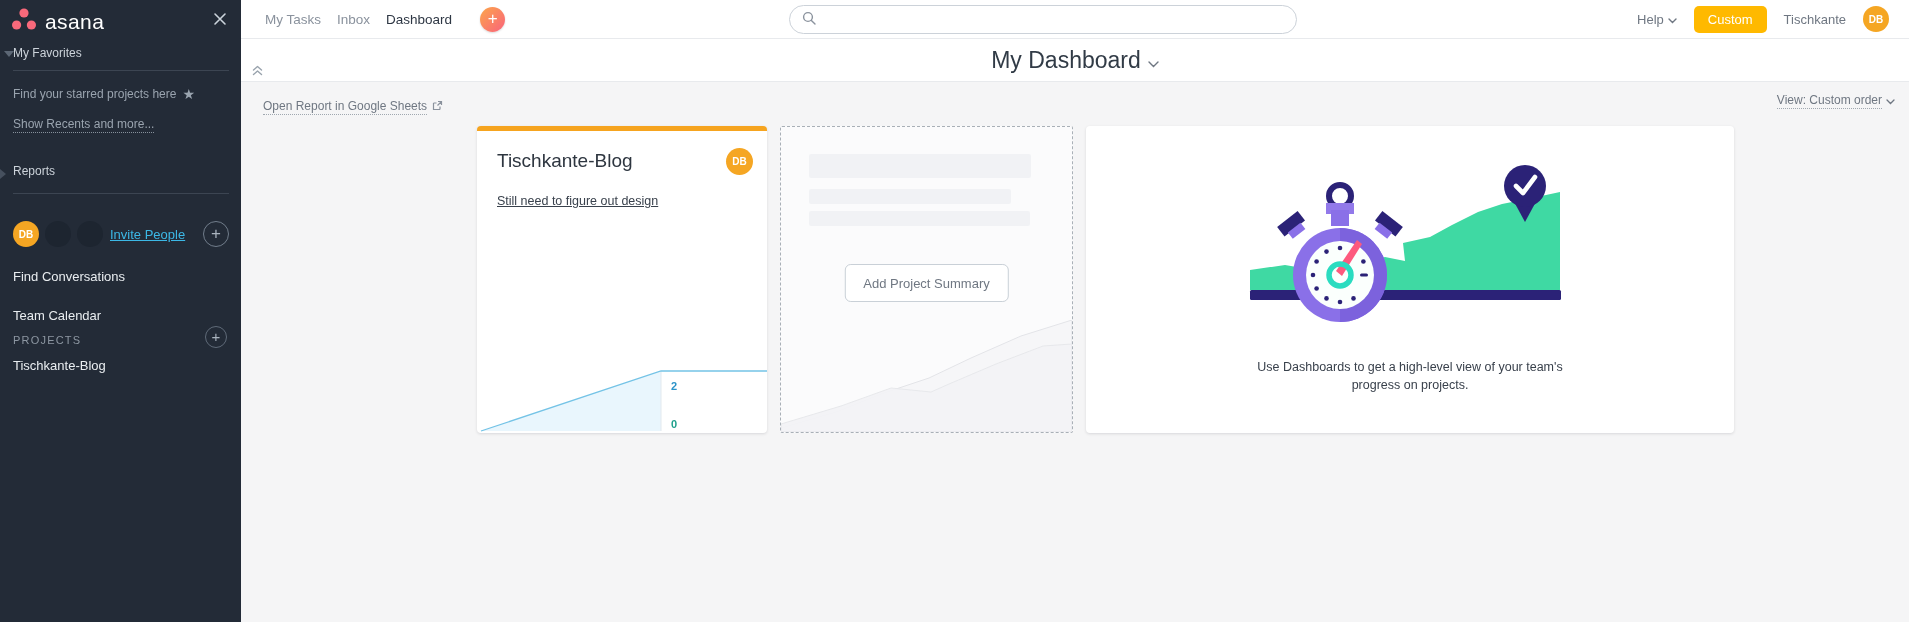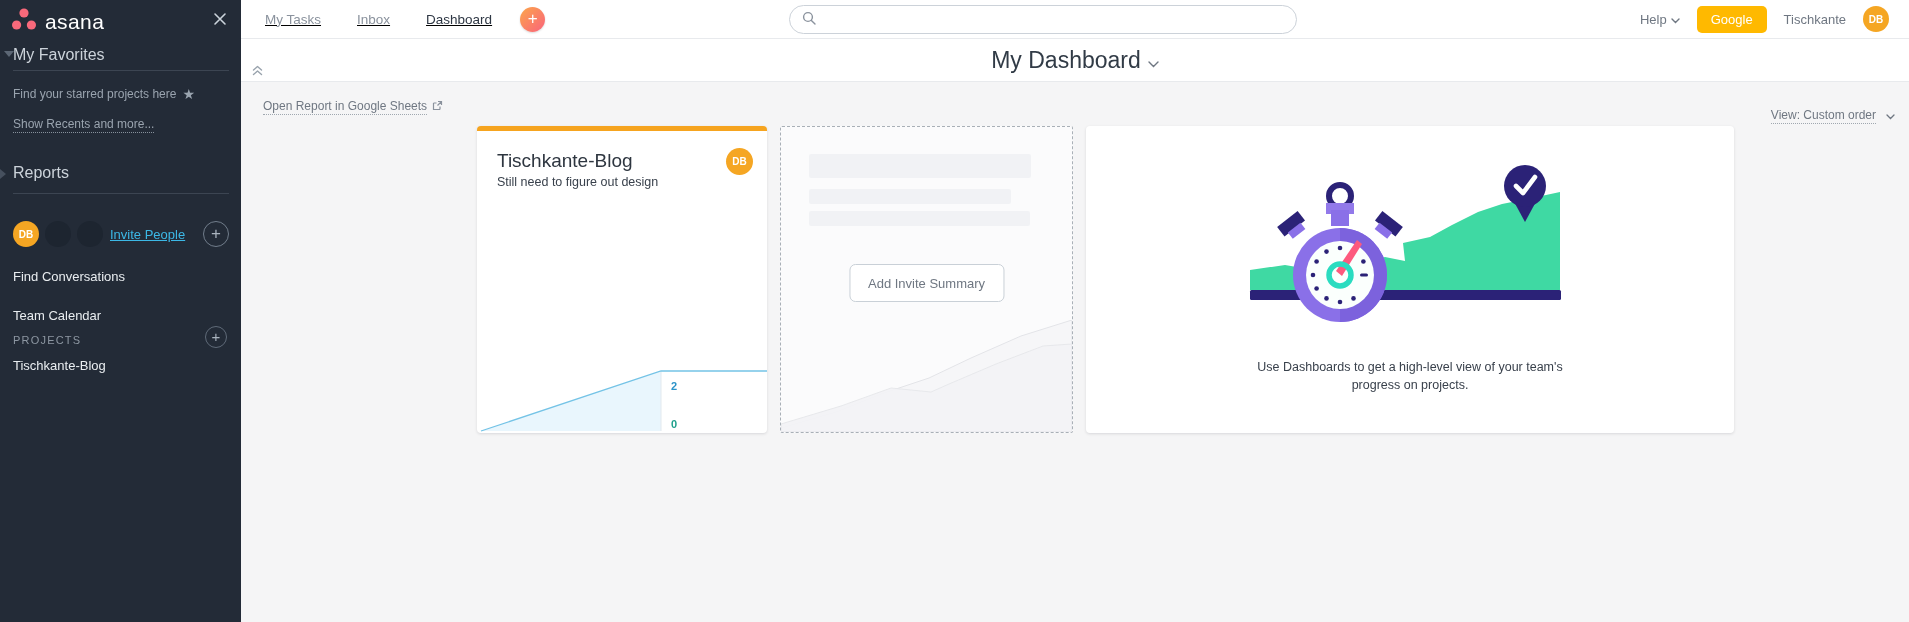--- a/index.html
+++ b/index.html
@@ -16,21 +16,21 @@
   .wordmark { color:#ffffff; font-size:21px; letter-spacing:.4px; }
   .sb-close { position:absolute; right:14px; top:12px; width:14px; height:14px;
     cursor:pointer; }
   .sb-close svg { display:block; }
   .sb-caret-down { position:absolute; left:4px; top:51px; width:0; height:0;
     border-left:5px solid transparent; border-right:5px solid transparent;
     border-top:6px solid #5c6775; }
   .sb-caret-right { position:absolute; left:0px; top:169px; width:0; height:0;
     border-top:5px solid transparent; border-bottom:5px solid transparent;
     border-left:6px solid #46505e; }
-  .sb-title { position:absolute; left:13px; color:#ccd3da; font-size:16px;
+  .sb-title { position:absolute; left:13px; color:#ccd3da; font-size:12px;
     cursor:pointer; }
   .sb-title.fav { top:46px; }
   .sb-title.rep { top:164px; }
   .sb-divider { position:absolute; left:13px; right:12px; border-top:1px solid #3c4552; }
   .sb-div1 { top:70px; } .sb-div2 { top:193px; }
   .sb-hint { position:absolute; left:13px; top:86px; font-size:12px; color:#9aa4af;
     display:flex; align-items:center; gap:6px; }
   .sb-hint .star { font-size:14px; color:#9aa4af; }
   .sb-dotted { position:absolute; left:13px; top:117px; font-size:12px; color:#9aa4af;
     border-bottom:1px dotted #87919c; padding-bottom:1px; cursor:pointer; }
@@ -49,21 +49,21 @@
   .sb-link.l1 { top:269px; } .sb-link.l2 { top:308px;text-align:center; } .sb-link.proj { top:358px; }
   .sb-projects-hdr { position:absolute; left:13px; right:14px; top:330px; }
   .sb-projects-hdr .hdr-text { font-size:11px; letter-spacing:1.2px; color:#8d97a2;text-align:center; }
   .sb-projects-hdr .plus-circle { width:22px; height:22px; top:-4px; line-height:19px;
     font-size:15px; border-color:#5f6a78; }
 
   
   .topbar { position:absolute; left:241px; top:0; right:0; height:39px;
     background:#fff; border-bottom:1px solid #e8eaed; display:flex;
     align-items:center; padding:0 20px 0 24px; }
-  .tabs { display:flex; gap:36px;text-decoration:underline; }
+  .tabs { display:flex; gap:16px; }
   .tab { font-size:13.5px; color:#8a929d; cursor:pointer; white-space:nowrap; }
   .tab.active { color:#2e3744; }
   .add-tab-btn { margin-left:28px; width:25px; height:25px; border-radius:50%;
     background:linear-gradient(135deg,#fca64a,#f9637c); color:#fff; font-size:17px;
     line-height:24px; text-align:center; cursor:pointer; border:none;
     box-shadow:0 1px 2px rgba(0,0,0,.15); }
   .search-pill { position:absolute; left:548px; top:5px; width:508px; height:29px;
     border:1px solid #ccd2d9; border-radius:15px; background:#fff; display:flex;
     align-items:center; padding:0 12px; gap:8px; }
   .search-pill input { flex:1; border:none; outline:none; font-size:13.5px;
@@ -84,34 +84,34 @@
   .page-title { height:100%; display:flex; align-items:center; justify-content:center;
     gap:7px; font-size:23px; font-weight:400; color:#313b46; cursor:pointer; }
 
   
   .content { position:absolute; left:241px; top:82px; right:0; bottom:0;
     background:#f5f5f6; }
   .open-report { position:absolute; left:22px; top:17px; font-size:12px; color:#6f7782;
     display:flex; align-items:center; gap:5px; cursor:pointer; }
   .open-report .txt, .view-order .txt { border-bottom:1px dotted #a0a8b0;
     padding-bottom:1px; }
-  .view-order { position:absolute; right:14px; top:26px; font-size:12px; color:#6f7782;
-    display:flex; align-items:center; gap:10px; cursor:pointer; }
+  .view-order { position:absolute; right:14px; top:11px; font-size:12px; color:#6f7782;
+    display:flex; align-items:center; gap:4px; cursor:pointer; }
 
   .cards { position:absolute; left:236px; top:44px; display:flex; gap:13px; }
   .card { position:relative; height:307px; background:#fff; border-radius:4px;
     box-shadow:0 1px 3px rgba(21,27,38,.13); }
 
   .project-card { width:290px; border-top:5px solid #f6a41f; overflow:hidden;
     cursor:pointer; }
   .pc-head { display:flex; justify-content:space-between; align-items:flex-start;
     padding:19px 14px 0 20px; }
   .pc-title { font-size:19px; font-weight:400; color:#2e3640; }
   .pc-avatar { width:27px; height:27px; font-size:10px; margin-top:-2px; }
-  .pc-desc { padding:0 20px; font-size:12.5px; color:#39414c; }
+  .pc-desc { padding:0 20px; margin-top:19px; font-size:12.5px; color:#39414c;text-decoration:underline; }
   .mini-chart { position:absolute; left:0; bottom:0; }
   .tick { position:absolute; font-size:11px; font-weight:bold; }
   .tick-top { left:194px; top:249px; color:#2b93c9; }
   .tick-bottom { left:194px; top:287px; color:#20a08c; }
 
   .add-card { width:293px; background:#fbfbfc; border:1px dashed #a9b0b7;
     box-shadow:none; border-radius:2px; overflow:hidden; }
   .skel { position:absolute; left:28px; background:#f1f2f5; border-radius:2px; }
   .skel.s1 { top:27px; width:222px; height:24px; }
   .skel.s2 { top:62px; width:202px; height:15px; }
@@ -202,21 +202,21 @@
 
     <div class="top-right">
       <span class="help">
         <span>Help</span>
         <span>
           <svg width="9" height="6" viewBox="0 0 9 6">
               <path d="M1 1 L4.5 4.5 L8 1" fill="none" stroke="#6f7782" stroke-width="1.4" stroke-linecap="round"></path>
             </svg>
         </span>
       </span>
-      <button class="upgrade-btn">Google</button>
+      <button class="upgrade-btn">Custom</button>
       <span class="user-name">Tischkante</span>
       <span class="avatar avatar-sm">DB</span>
     </div>
   </header>
 
   <div class="header-band">
     <span class="collapse-icon">
       <svg width="13" height="13" viewBox="0 0 13 13">
         <path d="M2.5 6 L6.5 2.5 L10.5 6 M2.5 10.5 L6.5 7 L10.5 10.5" fill="none" stroke="#99a3ad" stroke-width="1.4" stroke-linecap="round" stroke-linejoin="round"></path>
       </svg>
@@ -268,21 +268,21 @@
           </svg>
         </span>
         <span class="tick tick-top">2</span>
         <span class="tick tick-bottom">0</span>
       </article>
 
       <article class="card add-card">
         <span class="skel s1"></span>
         <span class="skel s2"></span>
         <span class="skel s3"></span>
-        <button class="add-summary-btn">Add Invite Summary</button>
+        <button class="add-summary-btn">Add Project Summary</button>
         <span>
           <svg class="skel-chart" width="291" height="112" viewBox="0 0 291 112">
             <polygon points="0,112 0,108 55,92 100,74 148,58 190,38 240,16 291,0 291,112" fill="#f6f6f8" stroke="#e3e4e8" stroke-width="1"></polygon>
             <polygon points="0,112 0,104 60,86 110,68 150,72 168,64 215,44 262,26 291,24 291,112" fill="#f3f3f6" stroke="#e6e7ea" stroke-width="1" opacity="0.95"></polygon>
           </svg>
         </span>
       </article>
 
       <article class="card info-card">
         <span>

